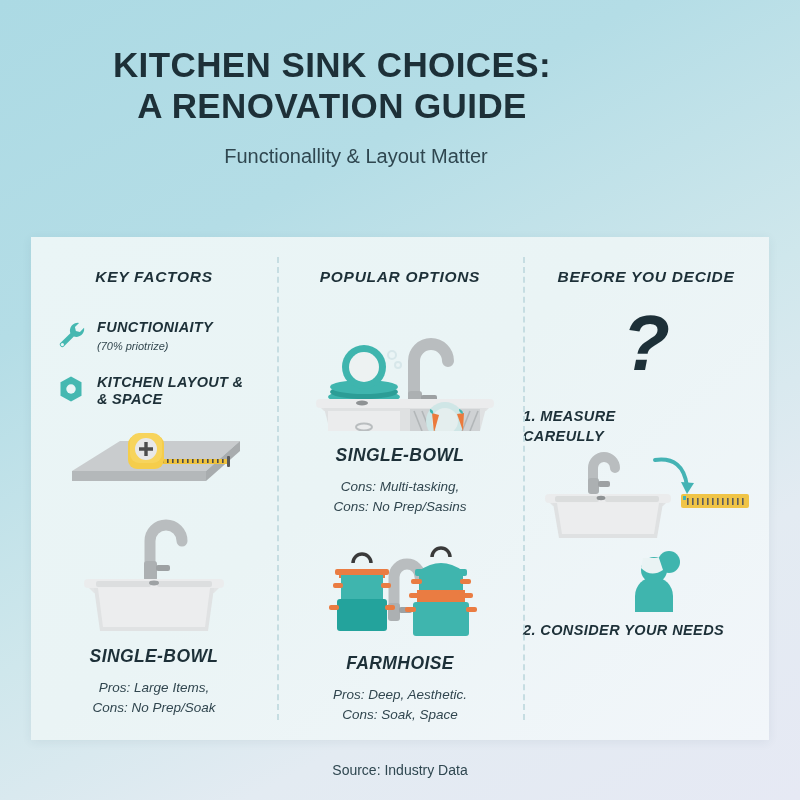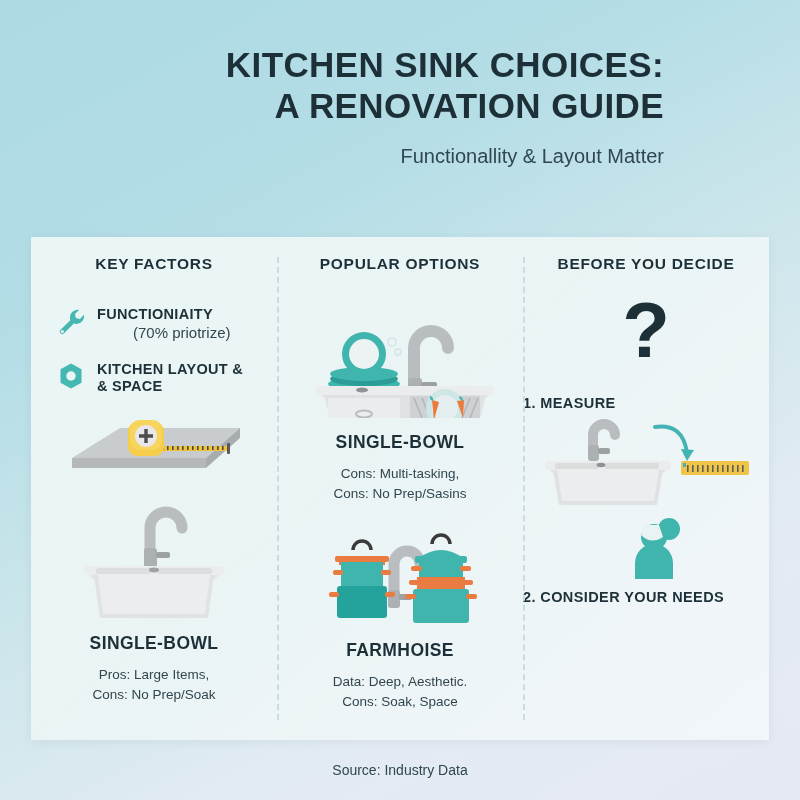--- a/index.html
+++ b/index.html
@@ -15,21 +15,21 @@
     position: relative;
     -webkit-font-smoothing: antialiased;
   }
 
   
   .header {
     position: absolute;
     top: 44px;
     left: 0;
     width: 664px;
-    text-align: right;
+    text-align: center;
   }
   .title {
     font-size: 35px;
     line-height: 41px;
     font-weight: bold;
     letter-spacing: 0.4px;
     color: #1d3038;
     margin: 0;
     text-transform: uppercase;
   }
@@ -53,21 +53,22 @@
     box-shadow: 0 2px 10px rgba(40,70,90,0.07);
   }
   .columns {
     position: absolute;
     inset: 0;
     display: flex;
   }
   .col {
     flex: 1 1 0;
     position: relative;
-    padding-top: 18px;
+    padding-top: 31px;
+    font-style: italic;
   }
   .col + .col::before {
     content: "";
     position: absolute;
     left: 0;
     top: 20px;
     bottom: 20px;
     border-left: 2px dashed #c6dde2;
   }
   .col-head {
@@ -122,25 +123,24 @@
   .factor-txt { padding-top: 1px; }
   .factor-main {
     font-size: 14.5px;
     font-weight: bold;
     color: #1d3038;
     letter-spacing: 0.3px;
     text-transform: uppercase;
     line-height: 17px;
   }
   .factor-note {
-    font-size: 15px;
+    font-size: 11px;
     color: #33474f;
     line-height: 18px;
     margin-top: 1px;
-    margin-left: 36px;
   }
 
   
   .qmark {
     text-align: center;
     font-size: 78px;
     line-height: 82px;
     font-weight: bold;
     color: #1d3038;
     margin-top: 16px;
@@ -348,33 +348,34 @@
           <rect x="147" y="52" width="11" height="5" rx="2" fill="#ea7c42"></rect>
           <rect x="98" y="61" width="56" height="34" rx="3" fill="#3fb5ae"></rect>
           <rect x="90" y="66" width="11" height="5" rx="2" fill="#ea7c42"></rect>
           <rect x="151" y="66" width="11" height="5" rx="2" fill="#ea7c42"></rect>
         </svg>
       </div>
 
       <div class="block" style="margin-top:12px;">
         <div class="block-title">FARMHOISE</div>
         <div class="block-sub">
-          <div>Data: Deep, Aesthetic.</div>
+          <div>Pros: Deep, Aesthetic.</div>
           <div>Cons: Soak, Space</div>
         </div>
       </div>
     </div>
 
     <div class="col">
       <div class="col-head">BEFORE YOU DECIDE</div>
 
       <div class="qmark">?</div>
 
       <div class="step-label" style="margin-top:22px;">
         <div>1. MEASURE</div>
+        <div>CAREULLY</div>
       </div>
 
       <div class="art" style="margin-top:6px;">
         <svg width="218" height="92" viewBox="0 0 218 92">
 
           <path d="M118 8 q28 -4 32 26" fill="none" stroke="#44b3b4" stroke-width="4" stroke-linecap="round"></path>
           <path d="M144 30 l6 12 7 -11 z" fill="#44b3b4"></path>
 
           <path d="M56 30 V16 a11 11 0 0 1 22 0" fill="none" stroke="#b9bdbf" stroke-width="10" stroke-linecap="round"></path>
           <rect x="51" y="26" width="11" height="16" rx="3" fill="#acb0b2"></rect>

